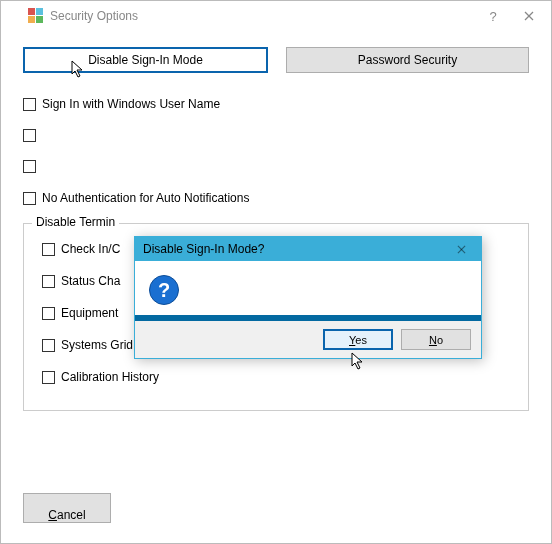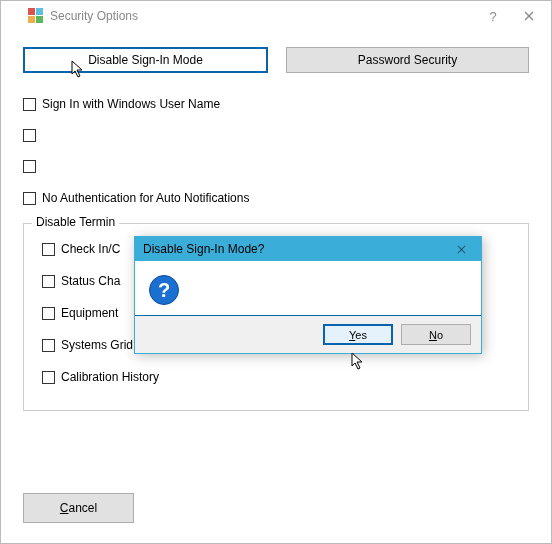--- a/index.html
+++ b/index.html
@@ -112,25 +112,25 @@
     align-items: center;
   }
   .footer {
     position: absolute;
     left: 22px; right: 22px;
     bottom: 20px;
     display: flex;
     justify-content: space-between;
   }
   .footer-btn {
-    width: 111px; height: 30px;
+    width: 88px; height: 30px;
     background: #e1e1e1;
     border: 1px solid #adadad;
     display: flex;
-    align-items: center;
+    align-items: flex-end;
     justify-content: center;
     font-size: 12px;
   }
   .mn { text-decoration: underline; }
   
   .modal {
     position: absolute;
     left: 133px;
     top: 235px;
     width: 348px;
@@ -174,21 +174,21 @@
   }
   .modal-text {
     font-size: 11px;
     line-height: 1.35;
     color: #000;
     padding-top: 2px;
   }
   .modal-text p { margin: 0 0 12px 0; }
   .modal-foot {
     background: #f0f0f0;
-    border-top: 1px solid #0369a1;
+    border-top: 6px solid #0369a1;
     padding: 8px 10px;
     display: flex;
     justify-content: flex-end;
     gap: 8px;
   }
   .modal-btn {
     width: 70px; height: 21px;
     background: #e1e1e1;
     border: 1px solid #adadad;
     display: flex;

